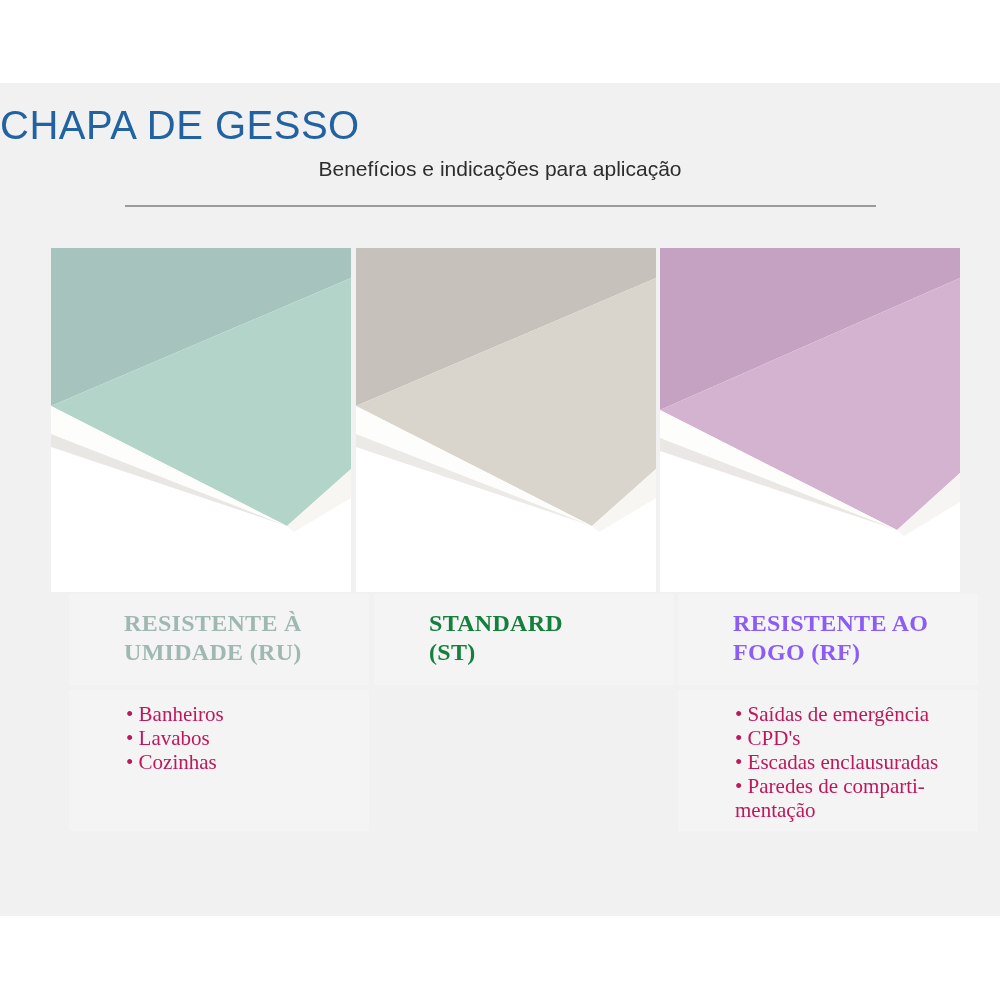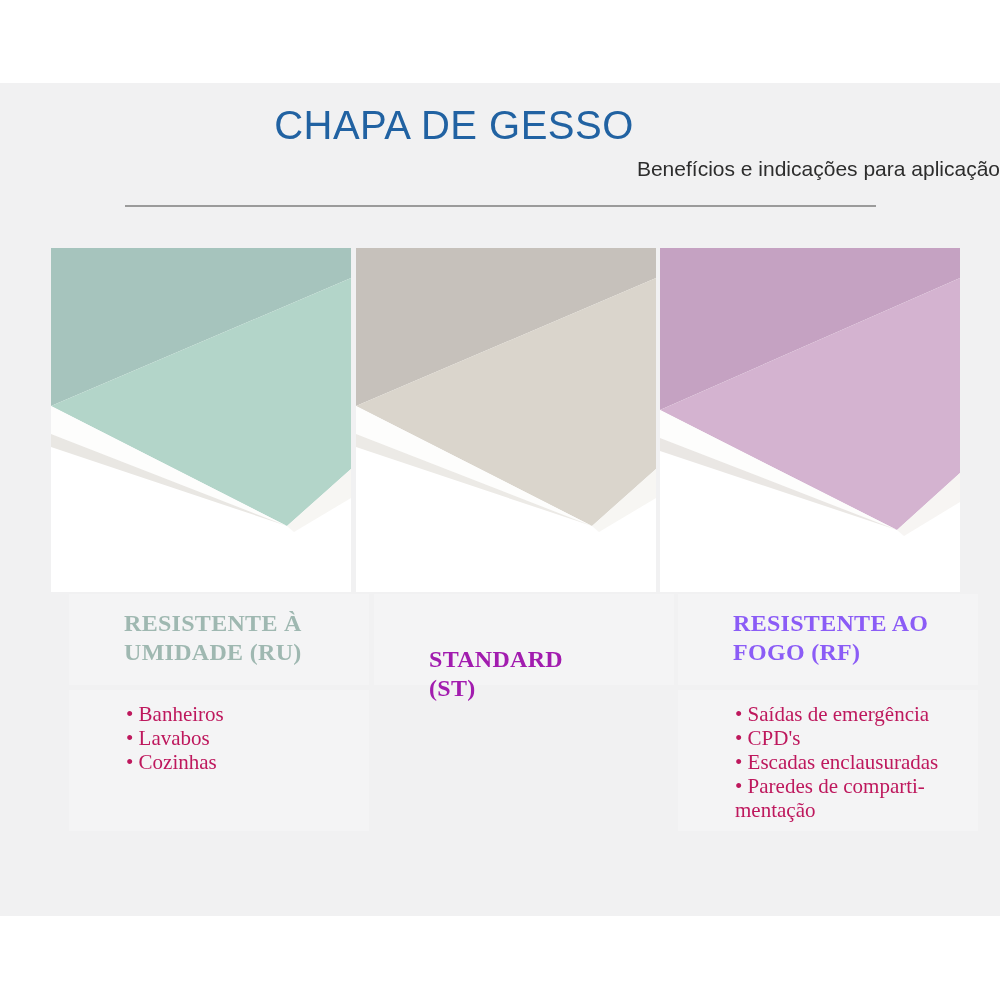--- a/index.html
+++ b/index.html
@@ -18,31 +18,31 @@
     position: absolute;
     left: 0; top: 83px;
     width: 1000px; height: 833px;
     background: #f1f1f2;
   }
 
   .page-title {
     position: absolute;
     left: 0; top: 103px;
     width: 908px;
-    text-align: center;
+    text-align: left;
     font-size: 40px;
     font-weight: 400;
     letter-spacing: 0.5px;
   }
 
   .page-subtitle {
     position: absolute;
     left: 0; top: 157px;
     width: 1000px;
-    text-align: right;
+    text-align: center;
     font-size: 21px;
     font-weight: 400;
     color: #2d2d2d;
   }
 
   .divider {
     position: absolute;
     left: 125px; top: 205px;
     width: 751px; height: 2px;
     background: #9b9b9b;
@@ -120,21 +120,21 @@
   <div class="col" style="left:356px">
     <svg class="board" viewBox="0 0 300 344" preserveAspectRatio="none">
       <rect x="0" y="0" width="300" height="344" fill="#ffffff"></rect>
       <polygon points="0,0 300,0 300,30 0,158" fill="#c6c1bb"></polygon>
       <polygon points="0,158 300,30 300,221 236,278" fill="#dad5cc"></polygon>
       <polygon points="0,158 236,278 0,186" fill="#fdfdfc"></polygon>
       <polygon points="0,186 236,278 0,199" fill="#eceae6"></polygon>
       <polygon points="236,278 300,221 300,250 243,284" fill="#f7f6f3"></polygon>
     </svg>
     <div class="cell header-cell">
-      <span class="col-title" style="color: #a21caf; margin-top: 36px;">STANDARD
+      <span class="col-title" style="color: #15803d;">STANDARD
 (ST)</span>
     </div>
   </div>
 
   <div class="col" style="left:660px">
     <svg class="board" viewBox="0 0 300 344" preserveAspectRatio="none">
       <rect x="0" y="0" width="300" height="344" fill="#ffffff"></rect>
       <polygon points="0,0 300,0 300,30 0,162" fill="#c5a2c2"></polygon>
       <polygon points="0,162 300,30 300,225 237,282" fill="#d4b3d0"></polygon>
       <polygon points="0,162 237,282 0,190" fill="#fdfdfc"></polygon>

